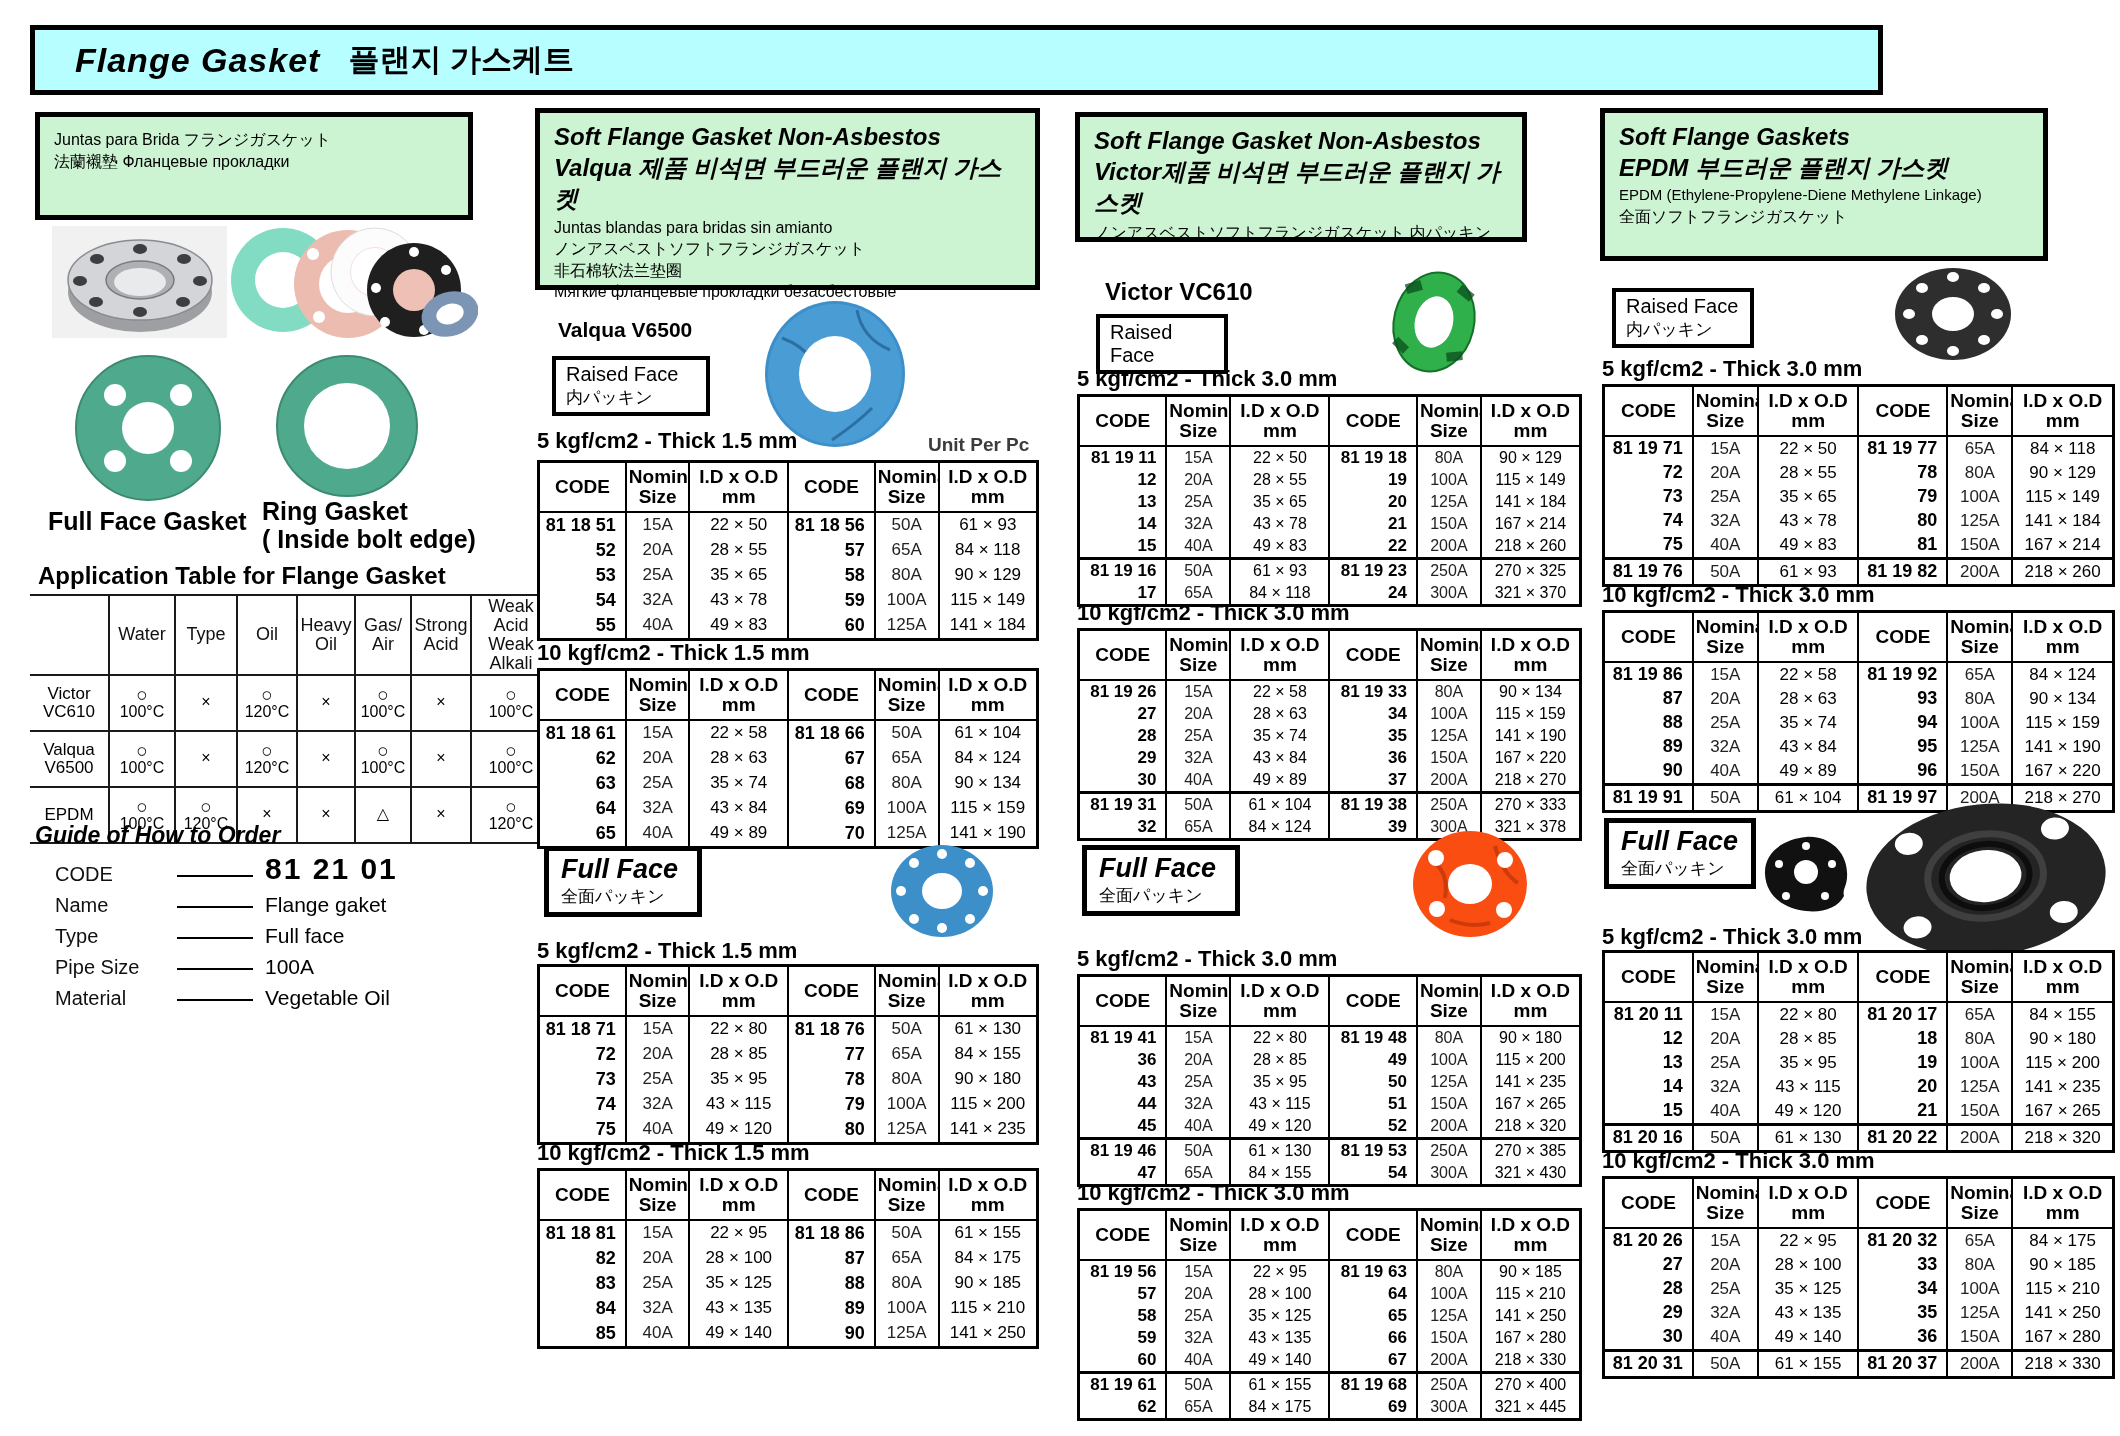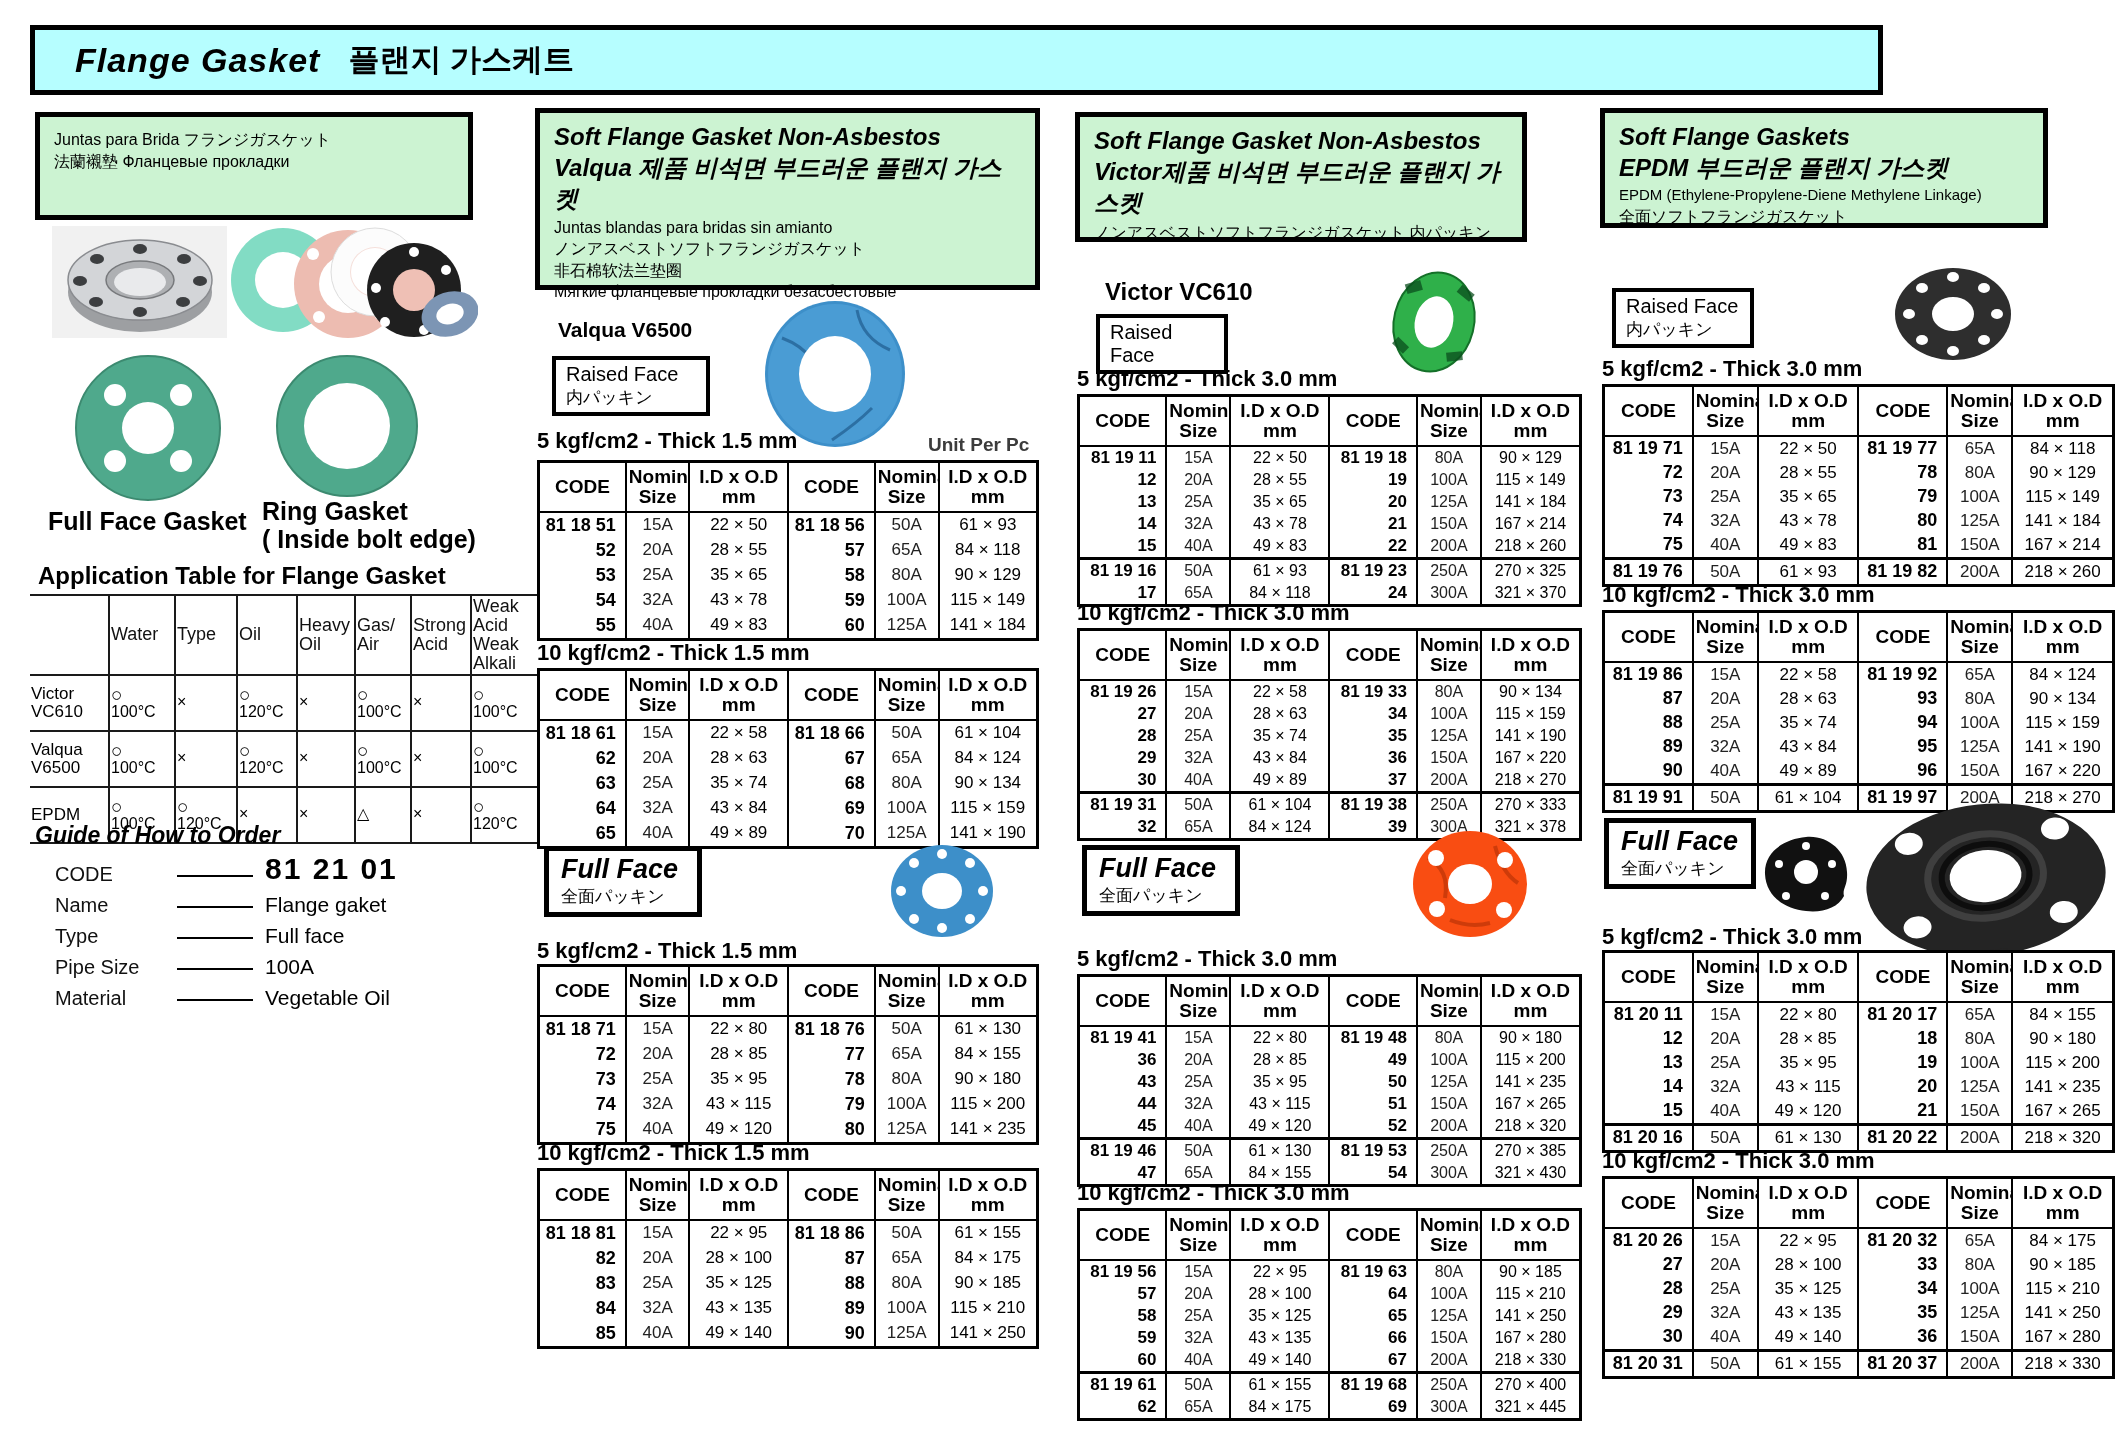--- a/index.html
+++ b/index.html
@@ -43,21 +43,21 @@
   .ptable th.dim{width:20%;}
   .ptable tr.divider td{border-top:3px solid #000;}
   .t-q td{height:25px;}
   .t-v td{height:22px;}
   .t-v td.code{font-size:17px;}
   .t-v td.size,.t-v td.dim{font-size:16px;}
   .t-e td{height:24px;}
 
   
   .apptable{border-collapse:collapse;table-layout:fixed;width:490px;background:#fff;}
-  .apptable th,.apptable td{border:2px solid #1a1a1a;text-align:left;padding:1px 1px;}
+  .apptable th,.apptable td{border:2px solid #1a1a1a;text-align:center;padding:1px 1px;}
   .apptable tr>*:first-child{border-left:none;}
   .apptable tr>*:last-child{border-right:none;}
   .apptable th{font-weight:normal;font-size:18px;line-height:1.05;height:44px;color:#111;}
   .apptable td{font-size:16px;height:52px;line-height:1.05;}
   .apptable td .sym{font-size:19px;line-height:1.0;display:block;}
   .apptable td.rowlabel{font-size:17px;}
 
   .apptitle{font-weight:bold;font-size:24px;white-space:nowrap;}
   .caption{font-weight:bold;font-size:25px;line-height:1.1;}
 
@@ -1037,21 +1037,21 @@
             <td class="size">65A</td>
             <td class="dim">84 × 175</td>
             <td class="code">69</td>
             <td class="size">300A</td>
             <td class="dim">321 × 445</td>
           </tr>
         </tbody>
       </table>
     </div>
 
-  <div class="abs gbox" style="left:1600px;top:108px;width:448px;height:120px;">
+  <div class="abs gbox" style="left:1600px;top:108px;width:448px;height:153px;">
     <div class="t2">Soft Flange Gaskets</div>
     <div class="t2">EPDM 부드러운 플랜지 가스켓</div>
     <div class="sub sm" style="margin-top:2px;">EPDM (Ethylene-Propylene-Diene Methylene Linkage)</div>
     <div class="sub">全面ソフトフランジガスケット</div>
   </div>
 
   <div class="abs rfbox" style="left:1612px;top:288px;width:142px;">
     <div class="en">Raised Face</div>
     <div class="jp">内パッキン</div>
   </div>

